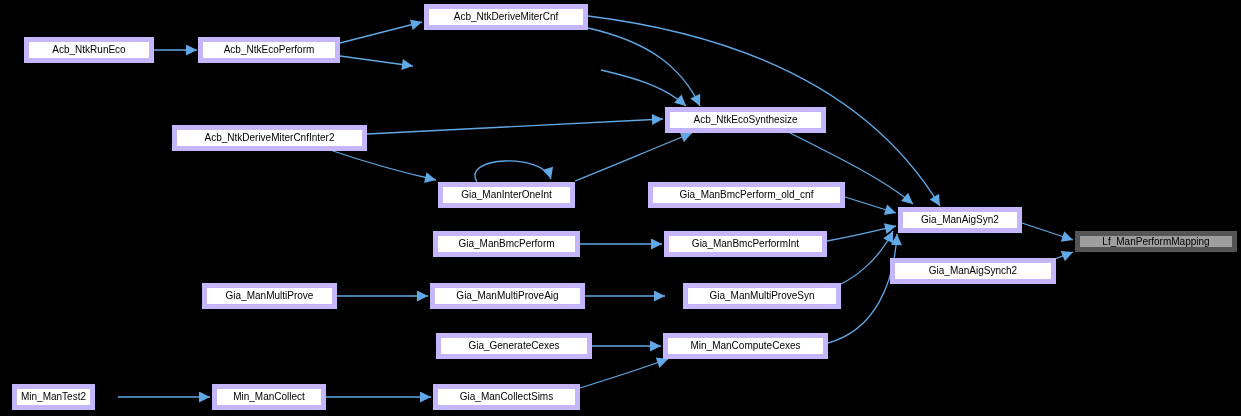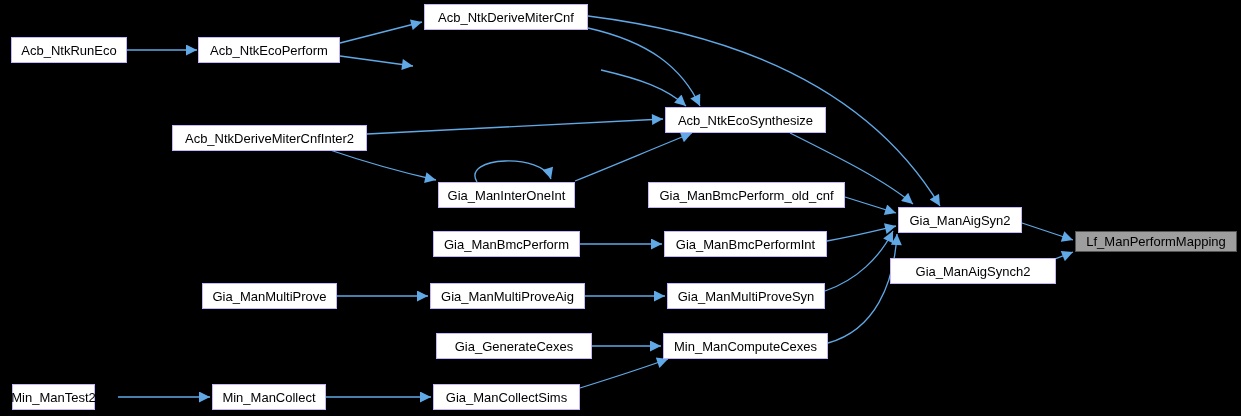--- a/index.html
+++ b/index.html
@@ -8,24 +8,24 @@
     width:1241px;height:416px;
     background:#000000;
     font-family:"Liberation Sans",sans-serif;
     overflow:hidden;
   }
   #edges{position:absolute;left:0;top:0;width:1241px;height:416px;}
   .node{
     position:absolute;
     box-sizing:border-box;
     background:#ffffff;
-    border:1px solid #c4b5fd;
+    border:5px solid #c4b5fd;
     color:#000000;
     display:flex;align-items:center;justify-content:center;
-    font-size:13px;line-height:1;white-space:nowrap;
+    font-size:10px;line-height:1;white-space:nowrap;
     cursor:pointer;
   }
   .node.highlight{
     background:#9e9e9e;
     border-color:#555555;
     cursor:default;
   }
 </style>
 </head>
 <body>
@@ -59,34 +59,34 @@
       <path d="M580,346 H661" marker-end="url(#arrow)"></path>
       <path d="M828,343 C875,330 894,284 897,234" marker-end="url(#arrow)"></path>
       <path d="M580,388 C612,378 640,369 668,359" marker-end="url(#arrow)"></path>
       <path d="M118,397 H210" marker-end="url(#arrow)"></path>
       <path d="M326,397 H431" marker-end="url(#arrow)"></path>
       <path d="M1022,223 C1040,229 1055,234 1073,240" marker-end="url(#arrow)"></path>
       <path d="M1028,268 C1045,263 1058,258 1073,252" marker-end="url(#arrow)"></path>
     </g>
   </svg>
 
-  <div class="node" style="left:11px;top:37px;width:116px;height:26px">Acb_NtkRunEco</div>
+  <div class="node" style="left:24px;top:37px;width:130px;height:26px">Acb_NtkRunEco</div>
   <div class="node" style="left:198px;top:37px;width:142px;height:26px">Acb_NtkEcoPerform</div>
   <div class="node" style="left:424px;top:4px;width:164px;height:26px">Acb_NtkDeriveMiterCnf</div>
   <div class="node" style="left:665px;top:107px;width:161px;height:26px">Acb_NtkEcoSynthesize</div>
   <div class="node" style="left:172px;top:125px;width:195px;height:26px">Acb_NtkDeriveMiterCnfInter2</div>
   <div class="node" style="left:438px;top:182px;width:137px;height:26px">Gia_ManInterOneInt</div>
   <div class="node" style="left:648px;top:182px;width:197px;height:26px">Gia_ManBmcPerform_old_cnf</div>
   <div class="node" style="left:433px;top:231px;width:147px;height:26px">Gia_ManBmcPerform</div>
   <div class="node" style="left:664px;top:231px;width:163px;height:26px">Gia_ManBmcPerformInt</div>
   <div class="node" style="left:898px;top:207px;width:124px;height:26px">Gia_ManAigSyn2</div>
   <div class="node highlight" style="left:1075px;top:231px;width:162px;height:21px">Lf_ManPerformMapping</div>
   <div class="node" style="left:890px;top:258px;width:166px;height:26px">Gia_ManAigSynch2</div>
   <div class="node" style="left:202px;top:283px;width:135px;height:26px">Gia_ManMultiProve</div>
   <div class="node" style="left:430px;top:283px;width:155px;height:26px">Gia_ManMultiProveAig</div>
-  <div class="node" style="left:667px;top:283px;width:158px;height:26px">Gia_ManMultiProveSyn</div>
+  <div class="node" style="left:683px;top:283px;width:158px;height:26px">Gia_ManMultiProveSyn</div>
   <div class="node" style="left:436px;top:333px;width:156px;height:26px">Gia_GenerateCexes</div>
   <div class="node" style="left:663px;top:333px;width:165px;height:26px">Min_ManComputeCexes</div>
   <div class="node" style="left:12px;top:384px;width:83px;height:26px">Min_ManTest2</div>
   <div class="node" style="left:212px;top:384px;width:114px;height:26px">Min_ManCollect</div>
   <div class="node" style="left:433px;top:384px;width:147px;height:26px">Gia_ManCollectSims</div>
 
 </div>
 
 </body></html>

